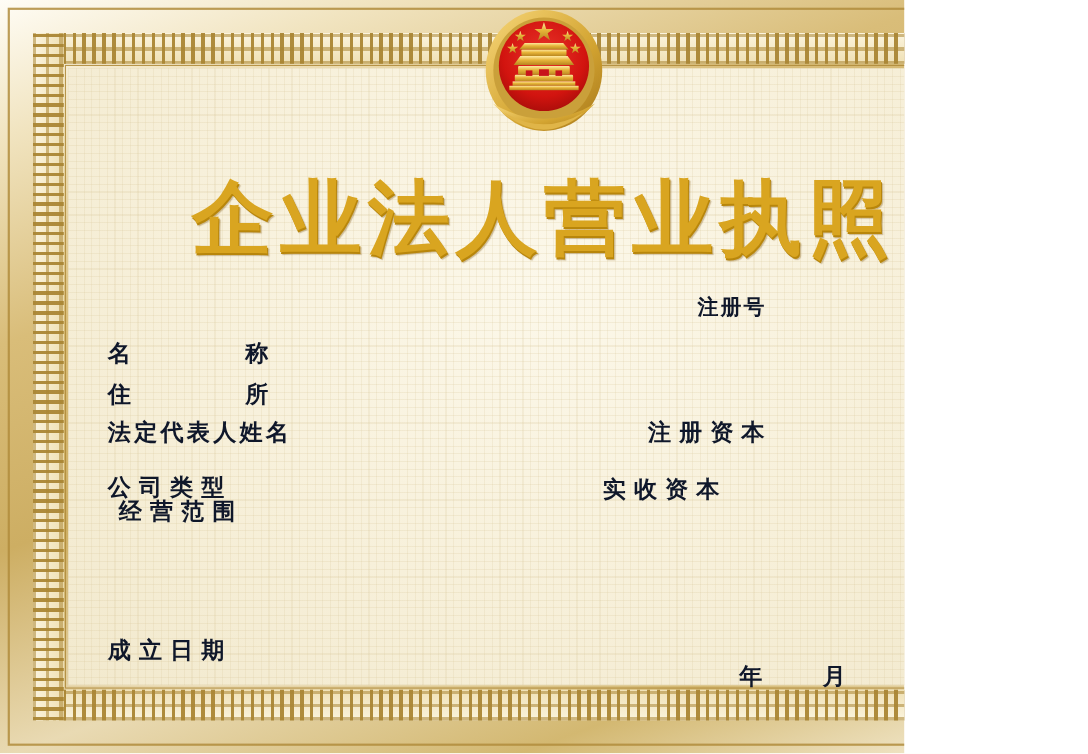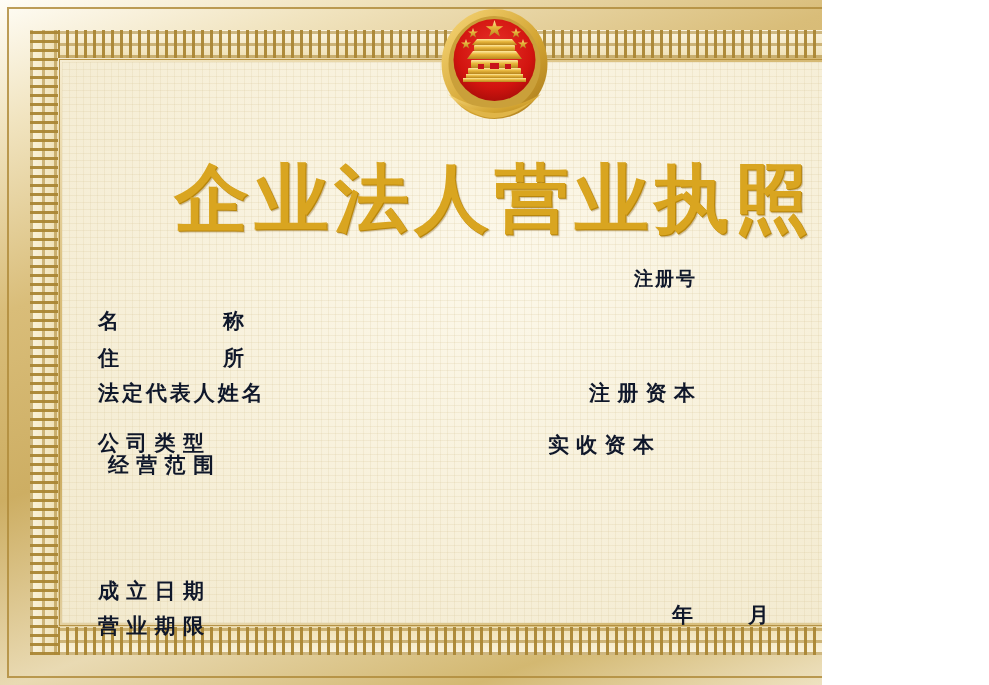--- a/index.html
+++ b/index.html
@@ -192,19 +192,18 @@
   </div>
 
   <div class="field lbl-legal wide-1">法定代表人姓名</div>
   <div class="field lbl-type">公 司 类 型</div>
   <div class="field lbl-scope">经 营 范 围</div>
 
   <div class="field lbl-regcap">注 册 资 本</div>
   <div class="field lbl-paidcap">实 收 资 本</div>
 
   <div class="field lbl-estdate">成 立 日 期</div>
-  <div class="field lbl-term">营 业 期 限</div>
 
   <div class="field lbl-year">年</div>
   <div class="field lbl-month">月</div>
   <div class="field lbl-day">日</div>
 
 </div>
 
 </body></html>

